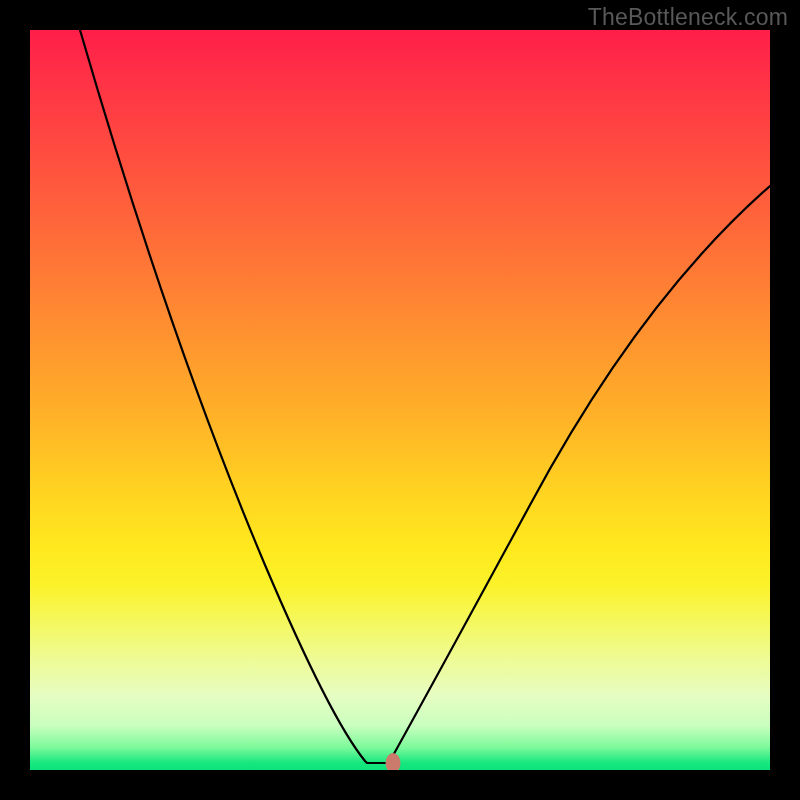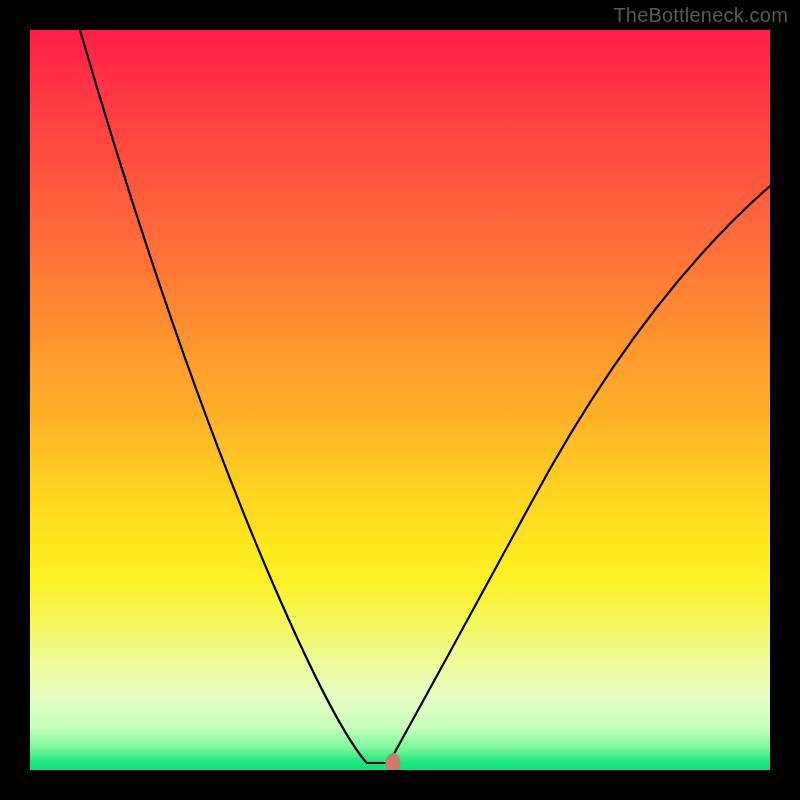--- a/index.html
+++ b/index.html
@@ -15,21 +15,21 @@
     position: relative;
     width: 800px;
     height: 800px;
     background: #000;
   }
   .watermark {
     position: absolute;
     top: 4px;
     right: 12px;
     color: #595959;
-    font-size: 20px;
+    font-size: 23px;
     font-weight: 500;
     letter-spacing: 0.2px;
     z-index: 4;
   }
   .plot-area {
     position: absolute;
     left: 30px;
     top: 30px;
     width: 740px;
     height: 740px;

